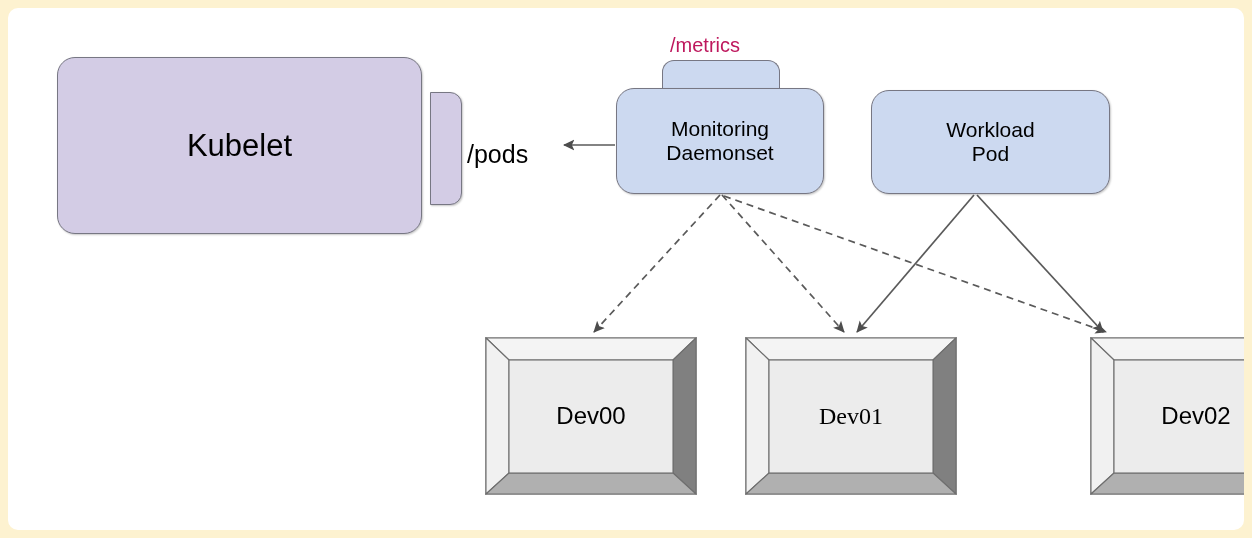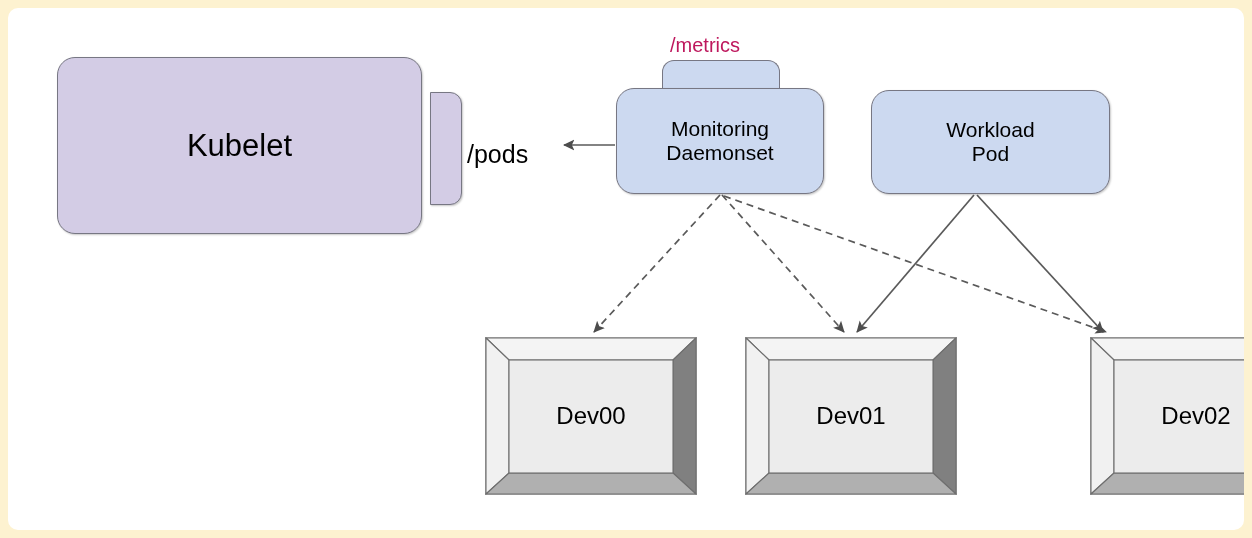--- a/index.html
+++ b/index.html
@@ -127,21 +127,21 @@
     left: 0; top: 0;
     width: 212px; height: 158px;
     display: flex;
     align-items: center;
     justify-content: center;
     font-size: 24px;
     color: #000;
     pointer-events: none;
   }
   #dev00 { left: 477px; }
-  #dev01 { left: 737px; }
+  #dev01 { left: 737px; font-family: Liberation Serif, serif; }
   #dev02 { left: 1038px; margin-left: 44px; }
 </style>
 </head>
 <body>
 
 <div id="page">
   <div id="canvas">
 
     <svg id="edges" viewBox="0 0 1236 522" width="1236" height="522" xmlns="http://www.w3.org/2000/svg">
       <defs>

